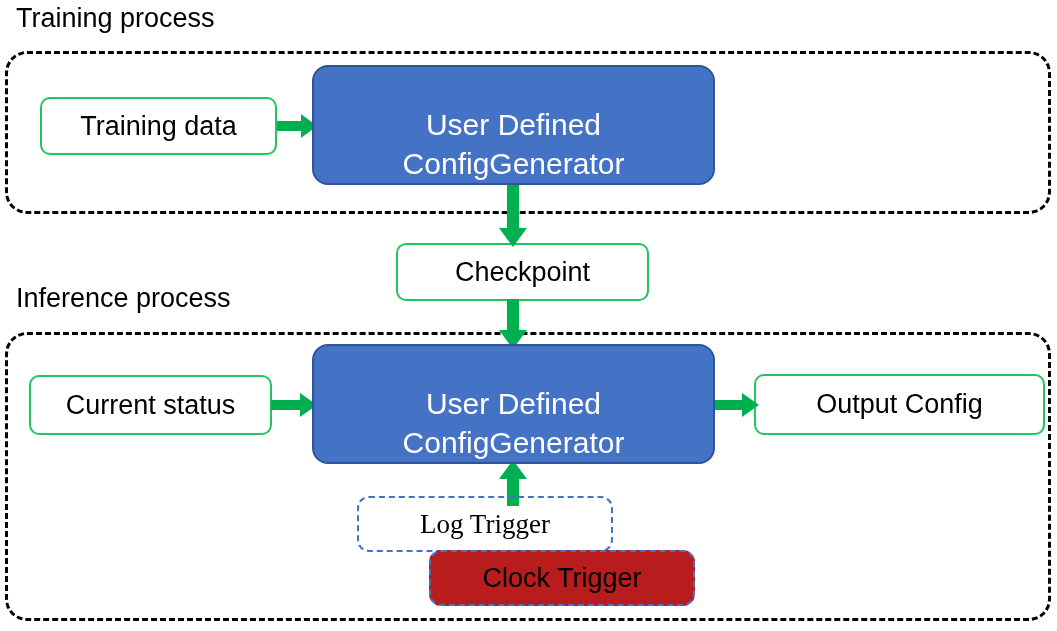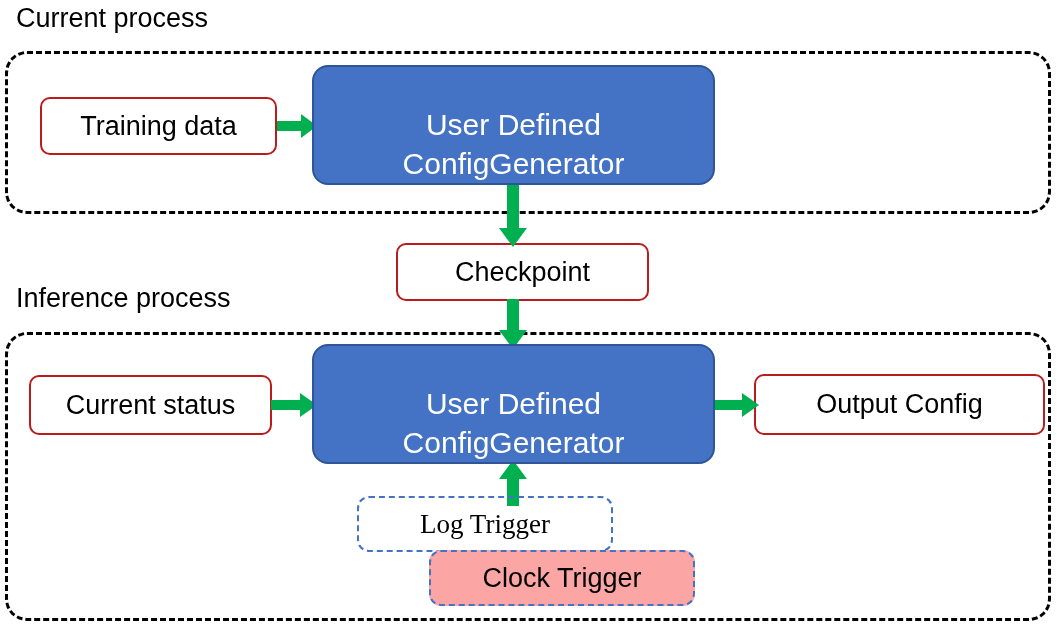--- a/index.html
+++ b/index.html
@@ -39,21 +39,21 @@
     box-sizing: border-box;
   }
   #container-training { left: 5px; top: 51px; width: 1046px; height: 163px; }
   #container-inference { left: 5px; top: 332px; width: 1046px; height: 289px; }
 
   
   .box-plain {
     position: absolute;
     box-sizing: border-box;
     background: #ffffff;
-    border: 2px solid #b91c1c;
+    border: 2px solid #22c55e;
     border-radius: 10px;
     display: flex;
     align-items: center;
     justify-content: center;
     color: #000000;
     font-size: 27px;
     font-family: "Liberation Sans", sans-serif;
     white-space: nowrap;
   }
   #box-training-data { left: 40px;  top: 97px;  width: 237px; height: 58px; }
@@ -91,42 +91,42 @@
     border-radius: 12px;
     display: flex;
     align-items: center;
     justify-content: center;
     color: #000000;
     font-size: 27px;
     font-family: "Liberation Sans", sans-serif;
     white-space: nowrap;
   }
   #box-log-trigger   { left: 357px; top: 496px; width: 256px; height: 56px; z-index: 1; font-family: Liberation Serif, serif; }
-  #box-clock-trigger { left: 429px; top: 550px; width: 266px; height: 56px; z-index: 2; background: #fca5a5; }
+  #box-clock-trigger { left: 429px; top: 550px; width: 266px; height: 56px; z-index: 2; background: #b91c1c; }
 
   
   .arrow {
     position: absolute;
     z-index: 2;
   }
   .arrow svg { display: block; overflow: visible; }
 
   #arrow-train-data-to-gen { left: 277px; top: 112px; width: 40px; height: 28px; }
   #arrow-gen-to-checkpoint { left: 497px; top: 183px; width: 32px; height: 64px; }
   #arrow-checkpoint-to-infer { left: 497px; top: 299px; width: 32px; height: 50px; }
   #arrow-status-to-gen { left: 271px; top: 391px; width: 46px; height: 28px; }
   #arrow-gen-to-output { left: 714px; top: 391px; width: 45px; height: 28px; }
   #arrow-trigger-to-gen { left: 499px; top: 460px; width: 28px; height: 46px; z-index: 0; }
 </style>
 </head>
 <body>
 
 <div id="canvas">
 
-  <div class="section-title" id="title-training">Current process</div>
+  <div class="section-title" id="title-training">Training process</div>
 
   <div class="process-container" id="container-training"></div>
 
   <div class="box-plain" id="box-training-data">Training data</div>
 
   <div class="arrow" id="arrow-train-data-to-gen">
     <svg width="40" height="28" viewBox="0 0 40 28">
       <rect x="0" y="9" width="26" height="10" fill="#00B050"></rect>
       <polygon points="24,2 40,14 24,26" fill="#00B050"></polygon>
     </svg>

